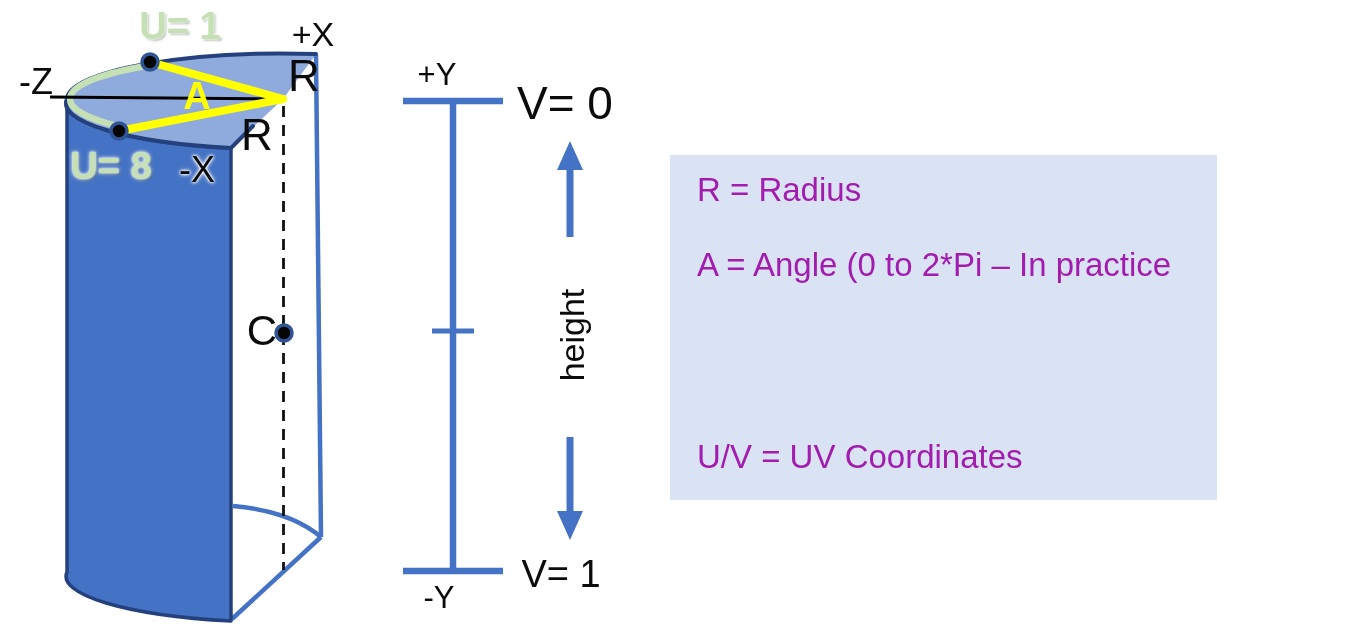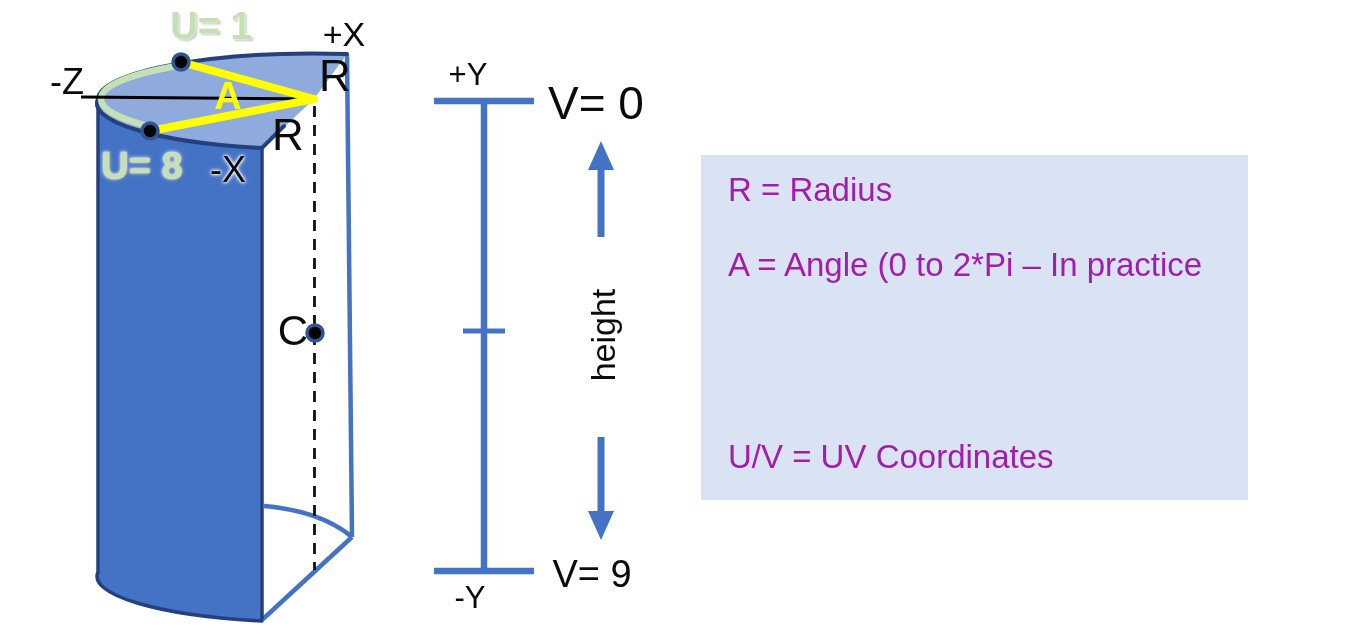--- a/index.html
+++ b/index.html
@@ -1,17 +1,17 @@
 <!DOCTYPE html>
 <html style="--body_blue: #4472c4; --top_face_blue: #8faadc; --outline_navy: #24417e; --edge_blue: #4472c4; --accent_yellow: #ffff00; --uv_green: #c5e0b4; --legend_bg: #dae3f3; --dot_ring_blue: #2f5597;"><head>
 <meta charset="utf-8">
 <style>
   html,body{margin:0;padding:0;background:#ffffff;}
   .canvas{position:relative;width:1217px;height:637px;background:#ffffff;overflow:hidden;
-          font-family:"Liberation Sans",sans-serif;margin-left:31px;}
+          font-family:"Liberation Sans",sans-serif;}
   svg.diagram{position:absolute;left:0;top:0;}
   .lbl{position:absolute;transform:translate(-50%,-50%);white-space:nowrap;color:#0b0b0b;
        font-family:"Liberation Sans",sans-serif;line-height:1;}
   .lbl.rot{transform:translate(-50%,-50%) rotate(-90deg);}
   .lbl.green{color:var(--uv_green);font-weight:700;
        text-shadow:0 0 2px #fff,0 0 4px rgba(255,255,255,.95),2px 2px 2px rgba(40,70,30,.35);}
   .lbl.yellow{color:var(--accent_yellow);font-weight:700;}
   .lbl.glow{text-shadow:0 0 3px #fff,0 0 5px #fff,0 0 3px #fff;}
   .legend{position:absolute;left:670px;top:155px;width:670px;height:345px;
           background:var(--legend_bg);font-size:33px;color:#a21caf;}
@@ -64,21 +64,21 @@
   <span class="lbl" style="left:304px;top:76px;font-size:44px;">R</span>
   <span class="lbl yellow" style="left:197px;top:96px;font-size:38px;">A</span>
   <span class="lbl" style="left:257px;top:135px;font-size:44px;">R</span>
   <span class="lbl green" style="left:111px;top:166px;font-size:38px;">U= 8</span>
   <span class="lbl glow" style="left:197px;top:170px;font-size:36px;">-X</span>
   <span class="lbl" style="left:262px;top:331px;font-size:42px;">C</span>
 
   <span class="lbl" style="left:437px;top:74px;font-size:31px;">+Y</span>
   <span class="lbl" style="left:565px;top:103px;font-size:46px;">V= 0</span>
   <span class="lbl rot" style="left:572px;top:335px;font-size:34px;">height</span>
-  <span class="lbl" style="left:561px;top:574px;font-size:38px;">V= 9</span>
+  <span class="lbl" style="left:561px;top:574px;font-size:38px;">V= 1</span>
   <span class="lbl" style="left:439px;top:597px;font-size:31px;">-Y</span>
 
   <div class="legend">
     <div class="lg-line" style="top:16px;">R = Radius</div>
     <div class="lg-line" style="top:91px;">A = Angle (0 to 2*Pi – In practice</div>
     <div class="lg-line" style="top:283px;">U/V = UV Coordinates</div>
   </div>
 
 </div>
 

